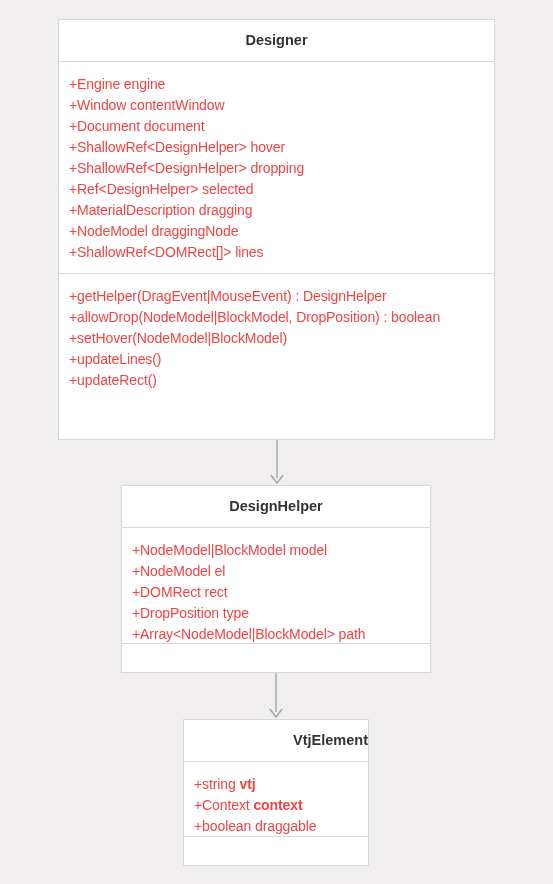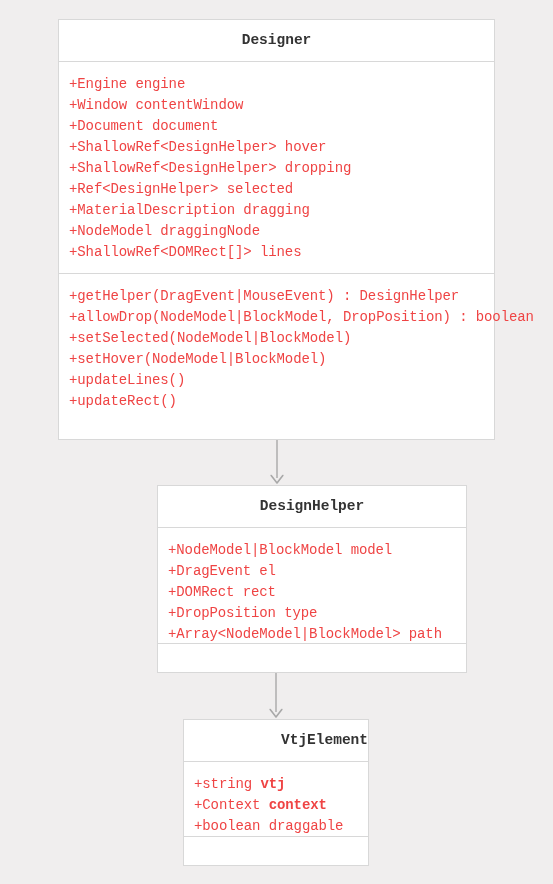--- a/index.html
+++ b/index.html
@@ -14,21 +14,20 @@
     overflow: hidden;
     position: relative;
   }
 
   #diagram-canvas {
     position: absolute;
     left: 0;
     top: 0;
     width: 553px;
     height: 884px;
-    font-family: Liberation Mono, monospace;
   }
 
   .class-box {
     position: absolute;
     background: #ffffff;
     border: 1px solid #d8d8d8;
     box-sizing: border-box;
   }
 
   .class-title {
@@ -81,21 +80,20 @@
     height: 167px;
     padding: 12px 0 0 10px;
   }
 
   
   #box-designhelper {
     left: 121px;
     top: 485px;
     width: 310px;
     height: 188px;
-    margin-left: 36px;
   }
   #box-designhelper .class-title {
     height: 41px;
     line-height: 41px;
   }
   #box-designhelper .attrs {
     height: 116px;
     padding: 12px 0 0 10px;
   }
   #box-designhelper .methods {
@@ -158,32 +156,31 @@
       <div class="member-row">+ShallowRef&lt;DesignHelper&gt; hover</div>
       <div class="member-row">+ShallowRef&lt;DesignHelper&gt; dropping</div>
       <div class="member-row">+Ref&lt;DesignHelper&gt; selected</div>
       <div class="member-row">+MaterialDescription dragging</div>
       <div class="member-row">+NodeModel draggingNode</div>
       <div class="member-row">+ShallowRef&lt;DOMRect[]&gt; lines</div>
     </div>
     <div class="compartment methods">
       <div class="member-row">+getHelper(DragEvent|MouseEvent) : DesignHelper</div>
       <div class="member-row">+allowDrop(NodeModel|BlockModel, DropPosition) : boolean</div>
-      <div class="member-row">+setSelected(NodeModel|BlockModel)</div>
       <div class="member-row">+setHover(NodeModel|BlockModel)</div>
       <div class="member-row">+updateLines()</div>
       <div class="member-row">+updateRect()</div>
     </div>
   </div>
 
   <div class="class-box" id="box-designhelper">
     <div class="class-title">DesignHelper</div>
     <div class="compartment attrs">
       <div class="member-row">+NodeModel|BlockModel model</div>
-      <div class="member-row">+DragEvent el</div>
+      <div class="member-row">+NodeModel el</div>
       <div class="member-row">+DOMRect rect</div>
       <div class="member-row">+DropPosition type</div>
       <div class="member-row">+Array&lt;NodeModel|BlockModel&gt; path</div>
     </div>
     <div class="compartment methods">
       <div class="compartment-empty"></div>
     </div>
   </div>
 
   <div class="class-box" id="box-vtjelement">

